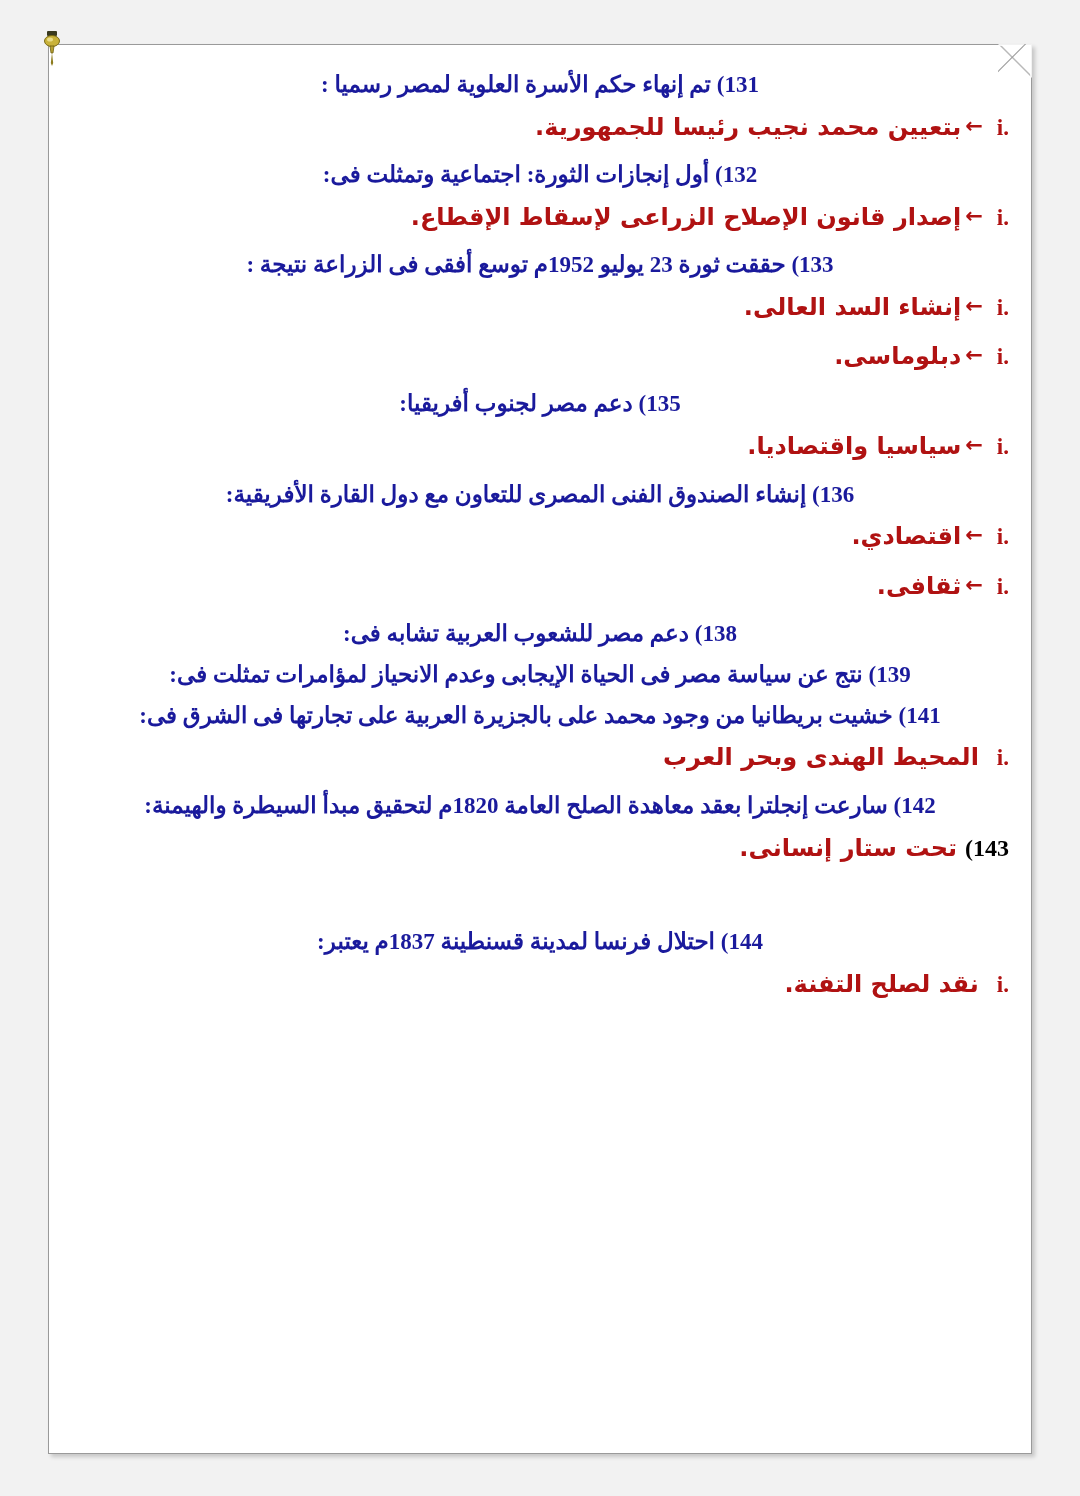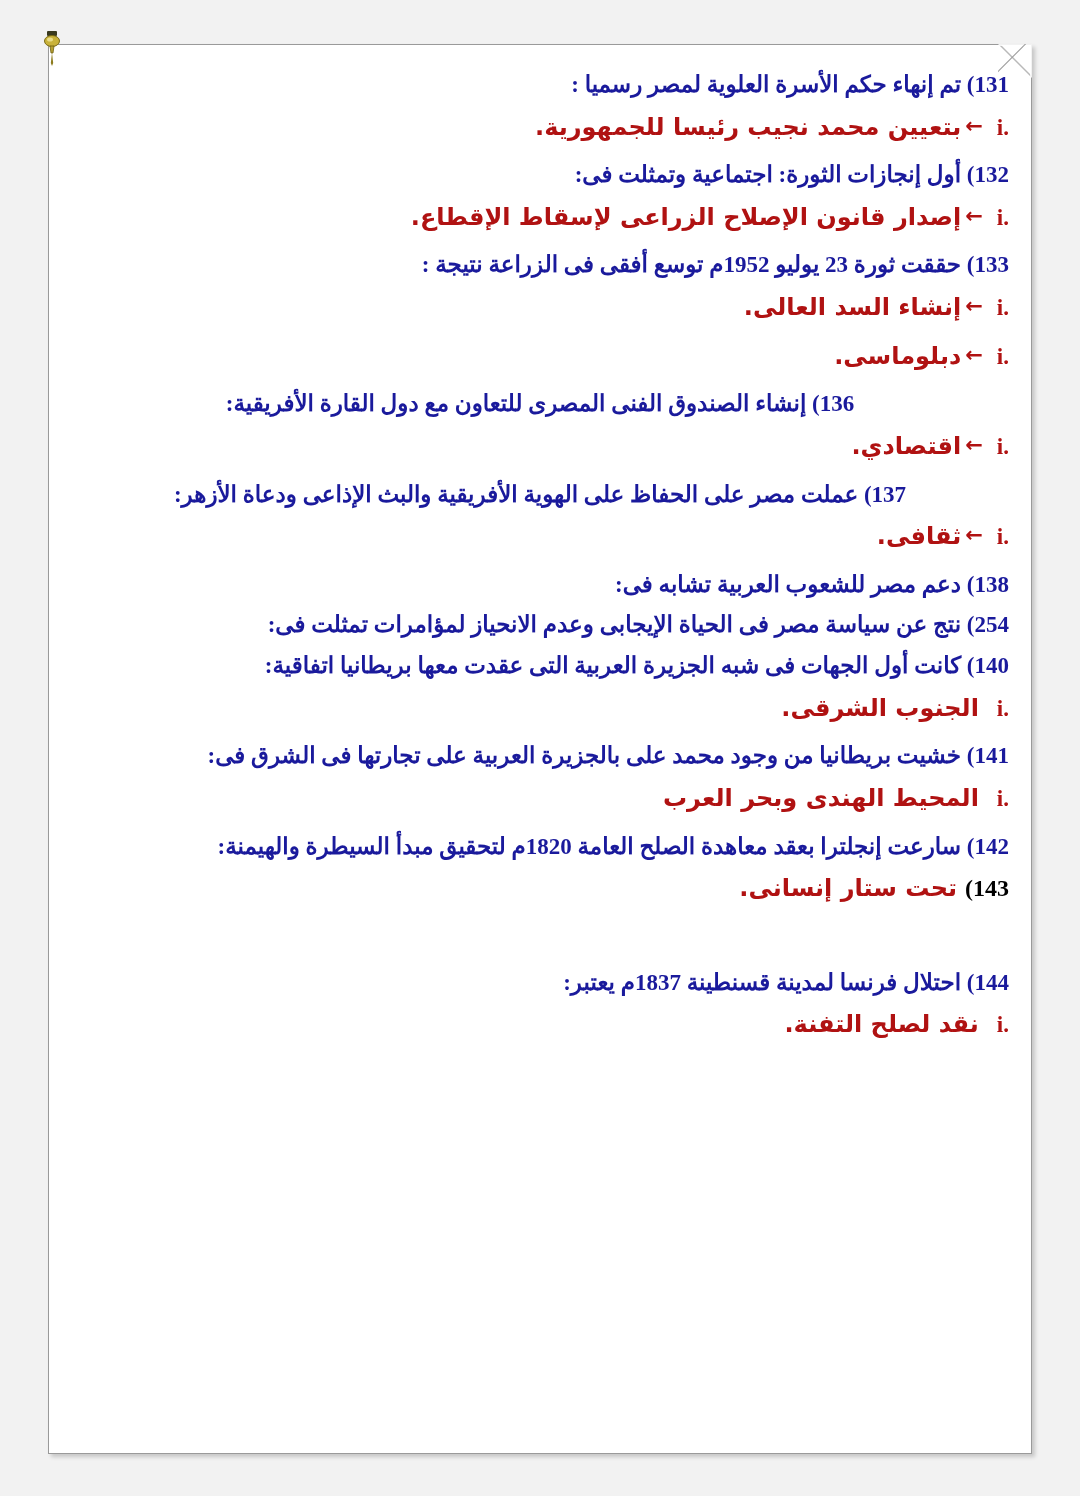--- a/index.html
+++ b/index.html
@@ -82,20 +82,21 @@
     box-sizing: border-box;
   }
 
   .qa-block { margin: 0; }
 
   .question {
     color: #1a1a9c;
     font-weight: bold;
     font-size: 23px;
     line-height: 1.30;
+    text-align: center;
     direction: rtl;
     margin: 0;
     padding: 9px 0 2px 0;
     letter-spacing: 0;
   }
   .question.justified {
     text-align: justify;
     text-align-last: center;
   }
   .question.wide { font-size: 23px; }
@@ -179,49 +180,48 @@
         <span class="marker">i.</span><span class="arrow">←</span><span class="atext">إنشاء السد العالى.</span>
       </p>
     </div>
 
     <div class="qa-block">
       <p class="answer">
         <span class="marker">i.</span><span class="arrow">←</span><span class="atext">دبلوماسى.</span>
       </p>
     </div>
 
+    <div class="qa-block">
+      <p class="question">135) دعم مصر لجنوب أفريقيا:</p>
+      <p class="answer">
+        <span class="marker">i.</span><span class="arrow">←</span><span class="atext">سياسيا واقتصاديا.</span>
+      </p>
+    </div>
 
     <div class="qa-block">
       <p class="question justified">136) إنشاء الصندوق الفنى المصرى للتعاون مع دول القارة الأفريقية:</p>
       <p class="answer">
         <span class="marker">i.</span><span class="arrow">←</span><span class="atext">اقتصادي.</span>
       </p>
     </div>
 
     <div class="qa-block">
-      <p class="question justified">137) عملت مصر على الحفاظ على الهوية الأفريقية والبث الإذاعى ودعاة الأزهر:</p>
       <p class="answer">
         <span class="marker">i.</span><span class="arrow">←</span><span class="atext">ثقافى.</span>
       </p>
     </div>
 
     <div class="qa-block">
       <p class="question">138) دعم مصر للشعوب العربية تشابه فى:</p>
     </div>
 
     <div class="qa-block">
-      <p class="question">254) نتج عن سياسة مصر فى الحياة الإيجابى وعدم الانحياز لمؤامرات تمثلت فى:</p>
-    </div>
-
-    <div class="qa-block">
-      <p class="question wide">140) كانت أول الجهات فى شبه الجزيرة العربية التى عقدت معها بريطانيا اتفاقية:</p>
-      <p class="answer">
-        <span class="marker">i.</span><span class="arrow"></span><span class="atext">الجنوب الشرقى.</span>
-      </p>
-    </div>
+      <p class="question">139) نتج عن سياسة مصر فى الحياة الإيجابى وعدم الانحياز لمؤامرات تمثلت فى:</p>
+    </div>
+
 
     <div class="qa-block">
       <p class="question wide">141) خشيت بريطانيا من وجود محمد على بالجزيرة العربية على تجارتها فى الشرق فى:</p>
       <p class="answer">
         <span class="marker">i.</span><span class="arrow"></span><span class="atext">المحيط الهندى وبحر العرب</span>
       </p>
     </div>
 
     <div class="qa-block">
       <p class="question wide">142) سارعت إنجلترا بعقد معاهدة الصلح العامة 1820م لتحقيق مبدأ السيطرة والهيمنة:</p>

